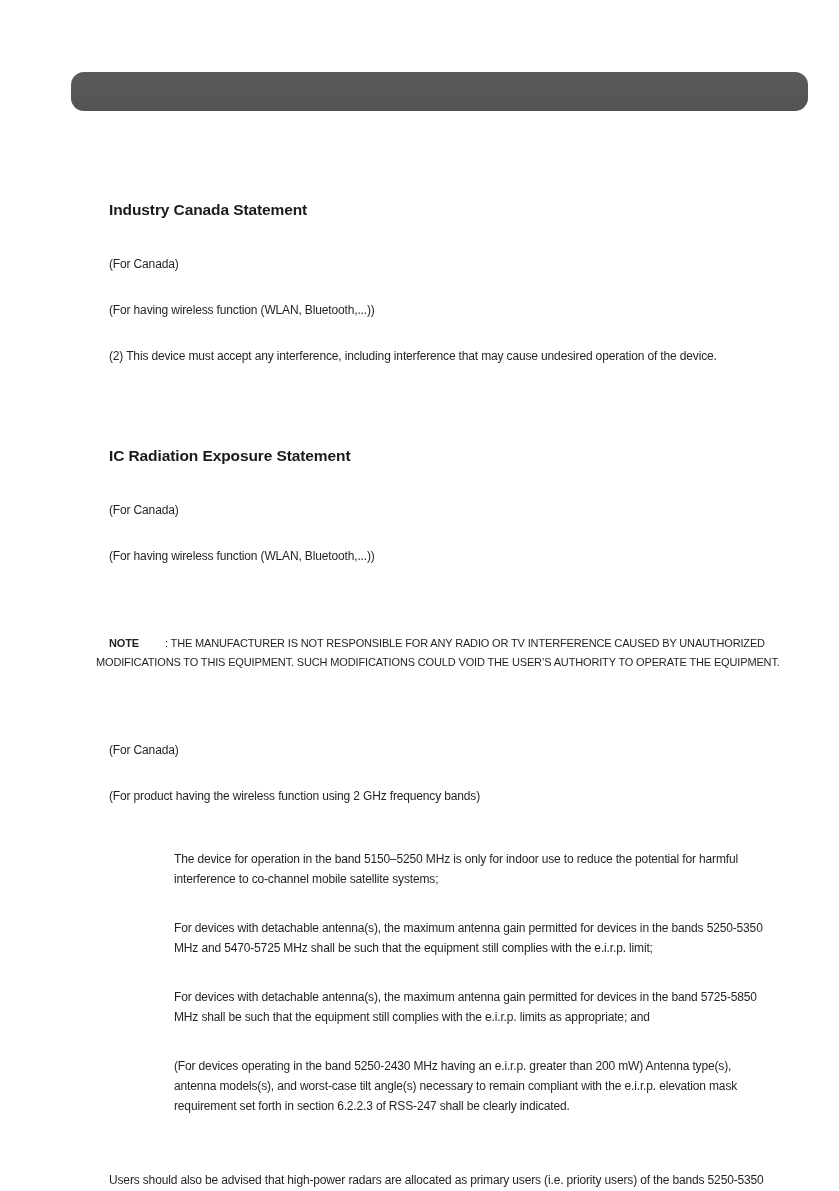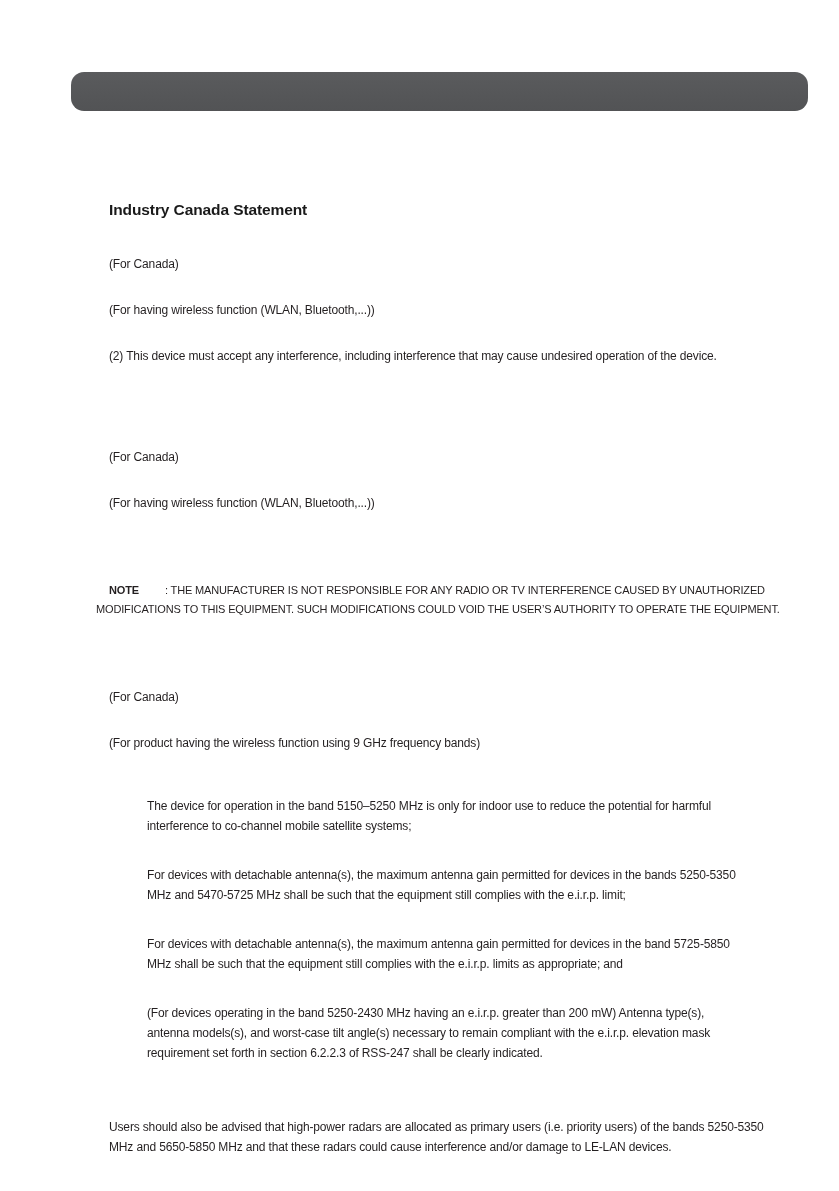--- a/index.html
+++ b/index.html
@@ -42,21 +42,21 @@
     letter-spacing: -0.15px;
   }
   .note-block {
     margin: 21px 0 29px 0;
     font-size: 11px;
     line-height: 19px;
     letter-spacing: -0.15px;
   }
   .note-label { font-weight: bold; }
   .indented {
-    margin-left: 25px;
+    margin-left: 52px;
     width: 645px;
     margin-top: 4px;
   }
   .indented .body-text { margin-bottom: 3px; }
   .closing { margin-top: 12px; }
   .footer-line { margin-top: 52px; }
 </style>
 </head>
 <body>
 
@@ -67,31 +67,32 @@
   <div class="content">
 
     <div class="section">
       <h2>Industry Canada Statement</h2>
       <div class="body-text">(For Canada)</div>
       <div class="body-text">(For having wireless function (WLAN, Bluetooth,...))</div>
       <div class="body-text">(2) This device must accept any interference, including interference that may cause undesired operation of the device.</div>
     </div>
 
     <div class="section">
+      <h2>IC Radiation Exposure Statement</h2>
       <div class="body-text">(For Canada)</div>
       <div class="body-text">(For having wireless function (WLAN, Bluetooth,...))</div>
     </div>
 
     <div class="note-block">
       <span class="note-label">NOTE</span><span>: THE MANUFACTURER IS NOT RESPONSIBLE FOR ANY RADIO OR TV INTERFERENCE CAUSED BY UNAUTHORIZED MODIFICATIONS TO THIS EQUIPMENT. SUCH MODIFICATIONS COULD VOID THE USER’S AUTHORITY TO OPERATE THE EQUIPMENT.</span>
     </div>
 
     <div class="section">
       <div class="body-text">(For Canada)</div>
-      <div class="body-text">(For product having the wireless function using 9 GHz frequency bands)</div>
+      <div class="body-text">(For product having the wireless function using 2 GHz frequency bands)</div>
 
       <div class="indented">
         <div class="body-text">The device for operation in the band 5150–5250 MHz is only for indoor use to reduce the potential for harmful interference to co-channel mobile satellite systems;</div>
         <div class="body-text">For devices with detachable antenna(s), the maximum antenna gain permitted for devices in the bands 5250-5350 MHz and 5470-5725 MHz shall be such that the equipment still complies with the e.i.r.p. limit;</div>
         <div class="body-text">For devices with detachable antenna(s), the maximum antenna gain permitted for devices in the band 5725-5850 MHz shall be such that the equipment still complies with the e.i.r.p. limits as appropriate; and</div>
         <div class="body-text">(For devices operating in the band 5250-2430 MHz having an e.i.r.p. greater than 200 mW) Antenna type(s), antenna models(s), and worst-case tilt angle(s) necessary to remain compliant with the e.i.r.p. elevation mask requirement set forth in section 6.2.2.3 of RSS-247 shall be clearly indicated.</div>
       </div>
 
       <div class="body-text closing">Users should also be advised that high-power radars are allocated as primary users (i.e. priority users) of the bands 5250-5350 MHz and 5650-5850 MHz and that these radars could cause interference and/or damage to LE-LAN devices.</div>
 

